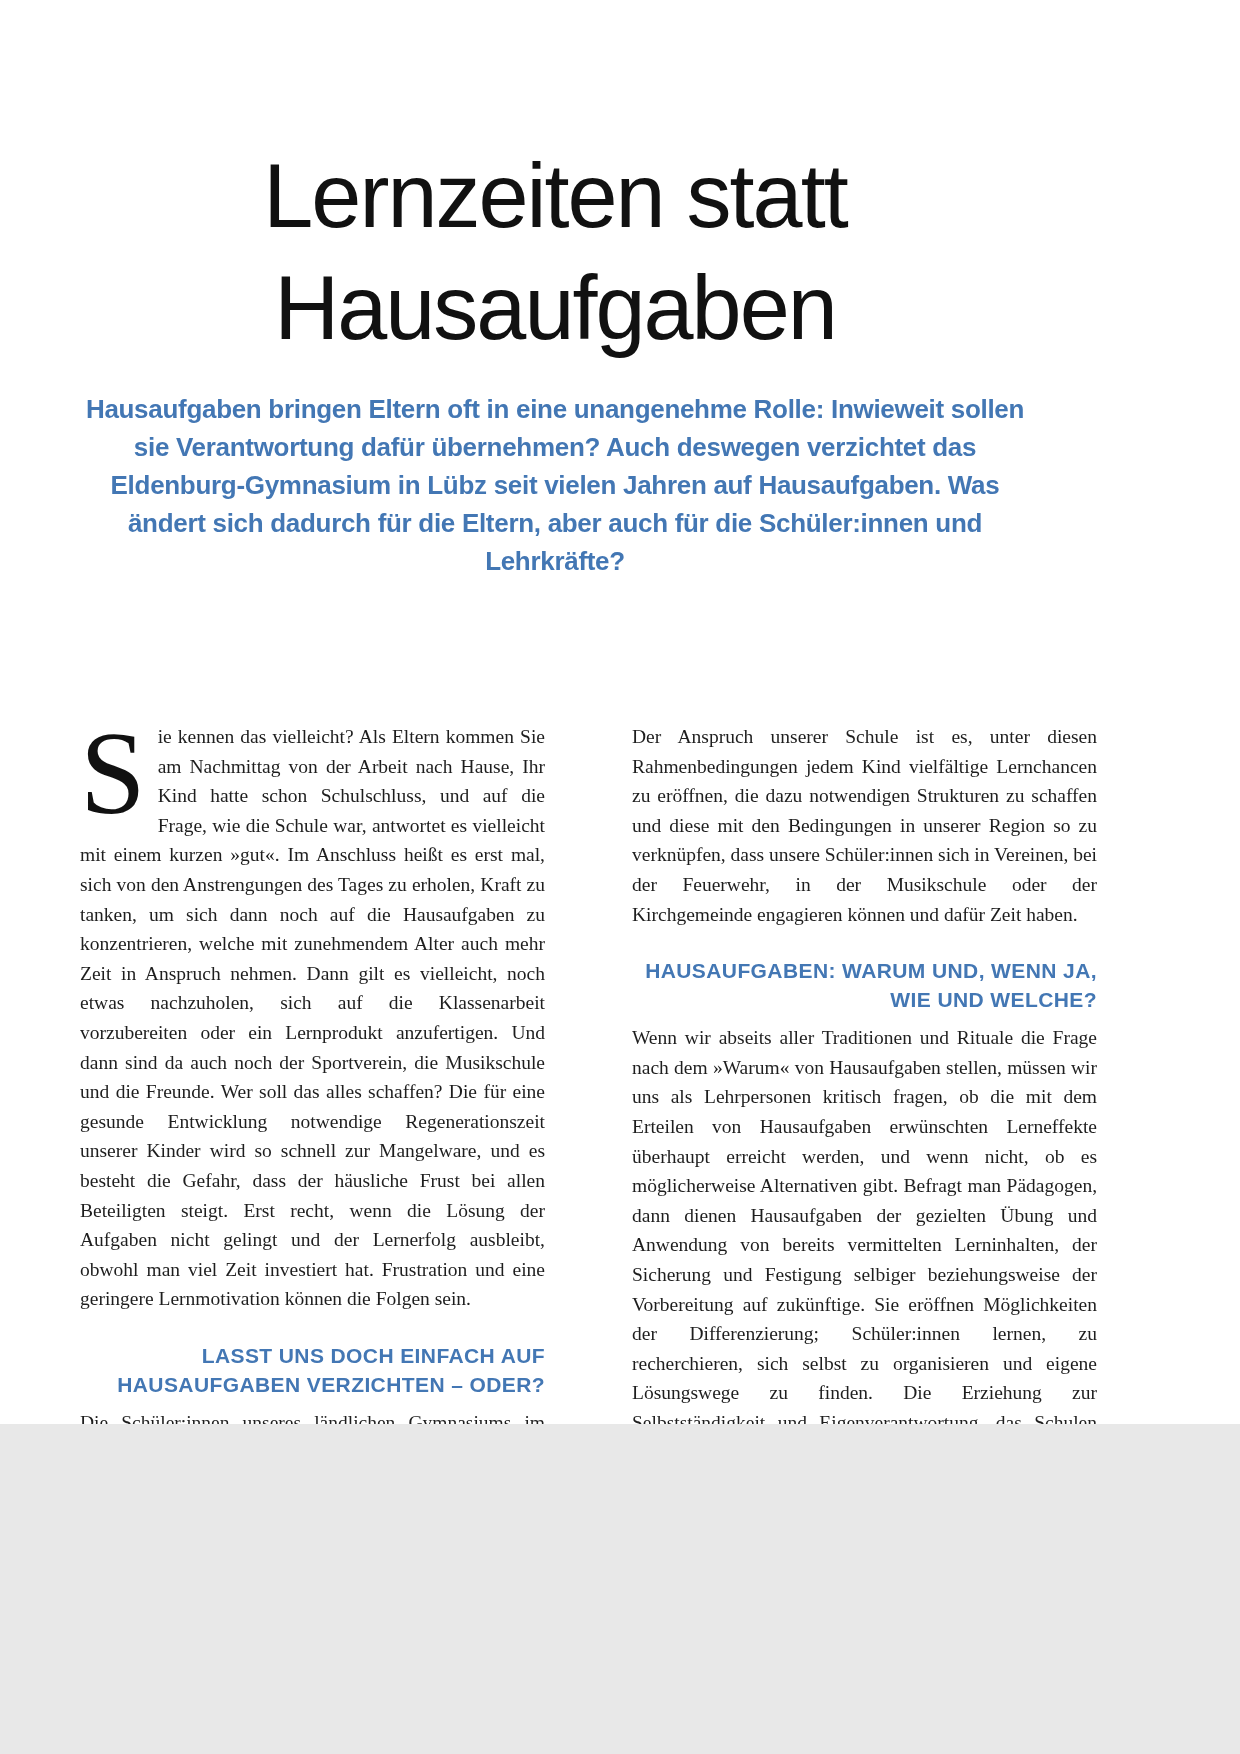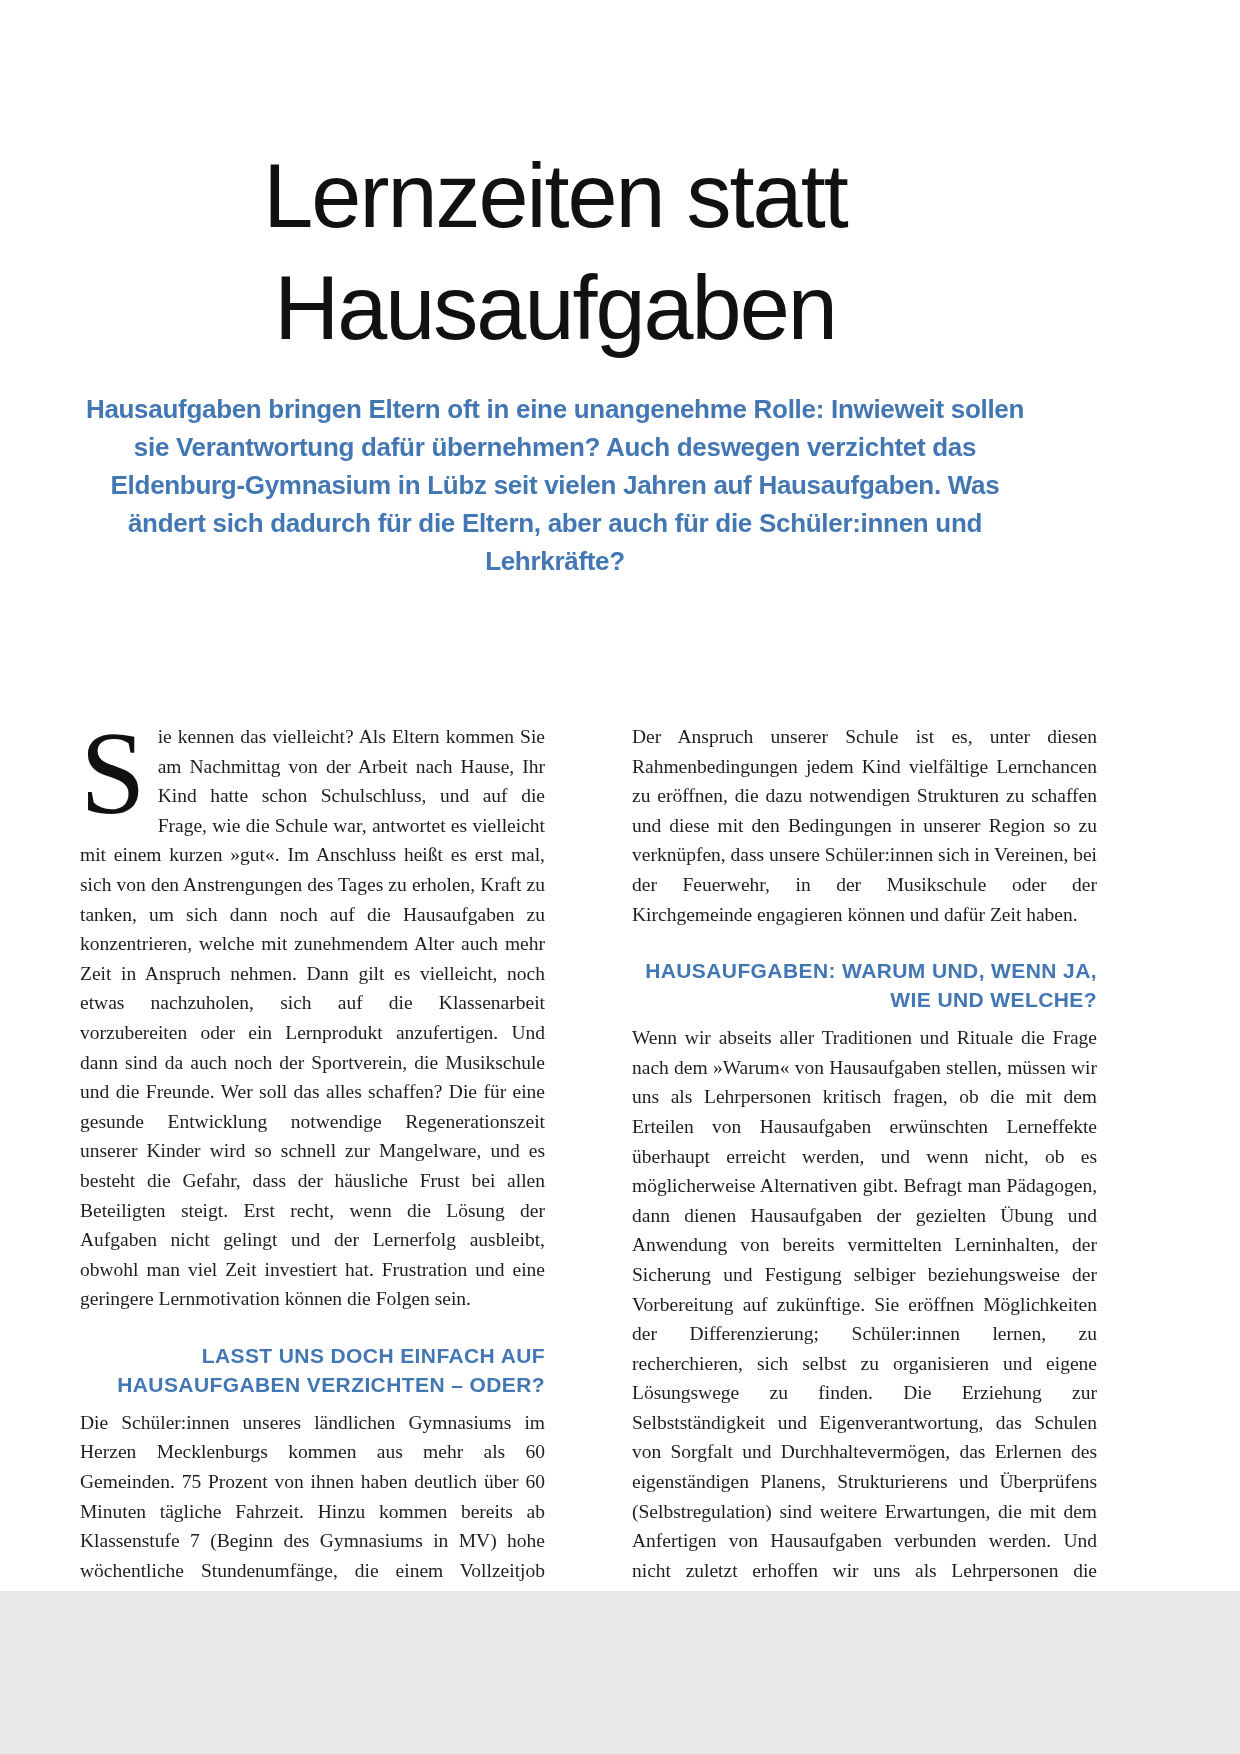--- a/index.html
+++ b/index.html
@@ -5,21 +5,21 @@
   :root{
     --accent:#4377B4;
     --text:#1e1e1e;
     --gray:#9b9b9b;
   }
   *{margin:0;padding:0;box-sizing:border-box;}
   html,body{background:#e8e8e8;}
   .page{
     position:relative;
     width:1240px;
-    height:1591px;
+    height:1424px;
     margin:0 auto;
     background:#ffffff;
     overflow:hidden;
     color:var(--text);
   }
   
   .header{
     position:absolute;
     top:140px;
     left:80px;

